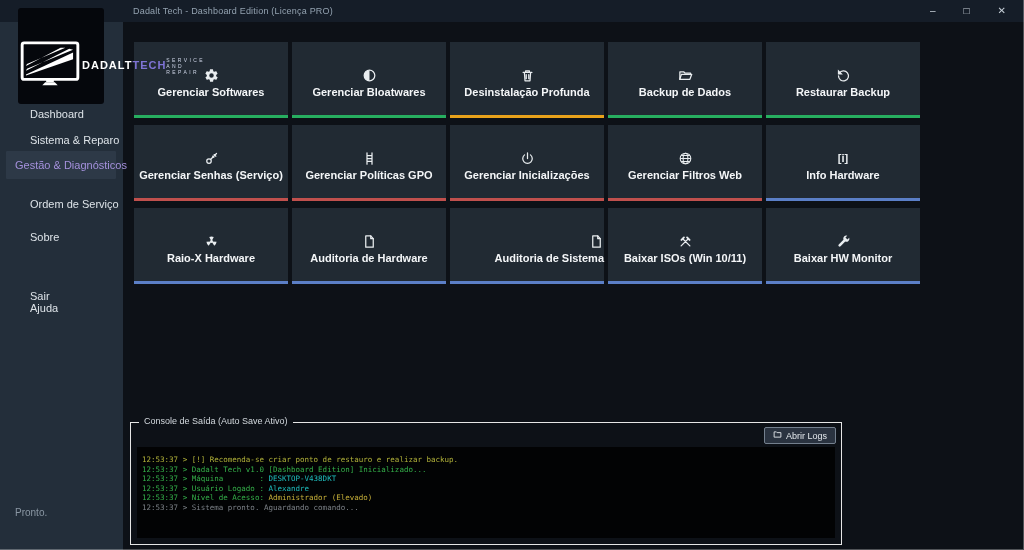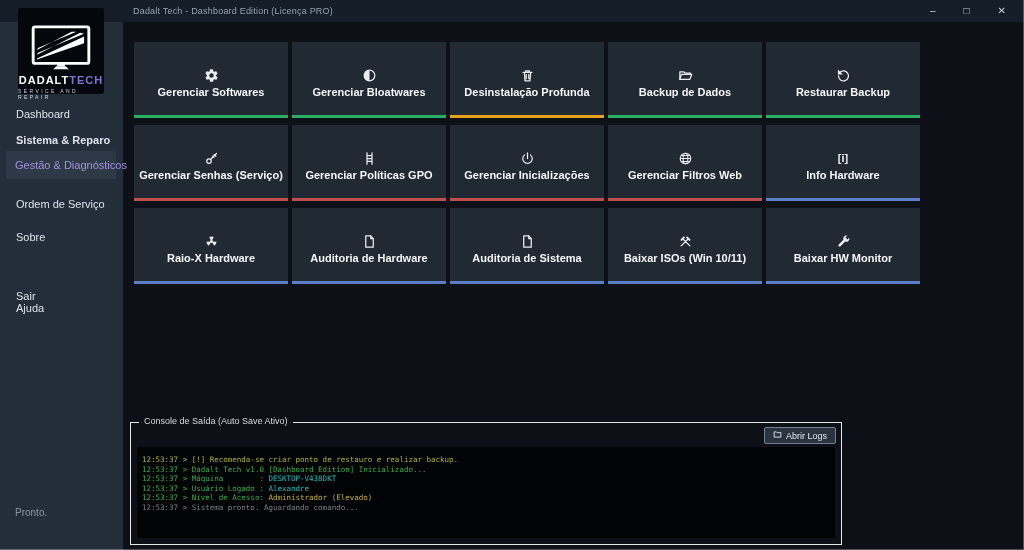--- a/index.html
+++ b/index.html
@@ -8,30 +8,30 @@
 
   
   .titlebar{position:absolute;left:0;top:0;width:1024px;height:22px;background:#151d28;
     display:flex;align-items:center;z-index:2;}
   .titlebar .title{margin-left:133px;font-size:9px;color:#93a2b0;letter-spacing:.2px;}
   .winctl{margin-left:auto;display:flex;align-items:center;gap:28px;padding-right:18px;}
   .winctl span{color:#c7d0d8;font-size:10px;line-height:22px;cursor:pointer;}
 
   
   .sidebar{position:absolute;left:0;top:22px;width:123px;height:528px;background:#232e3a;z-index:3;}
-  .logo-box{position:absolute;left:18px;top:-14px;width:86px;height:86px;background:#05070c;
-    border-radius:3px;display:flex;flex-direction:column;align-items:center;padding-top:17px;}
+  .logo-box{position:absolute;left:18px;top:-14px;width:86px;height:96px;background:#05070c;
+    border-radius:3px;display:flex;flex-direction:row;align-items:center;padding-top:17px;}
   .logo-box svg{display:block;}
   .logo-name{font-size:11px;font-weight:700;letter-spacing:1px;color:#ffffff;margin-top:2px;line-height:11px;}
   .logo-name .accent{color:#7f74d6;}
   .logo-tag{font-size:5px;letter-spacing:2.4px;color:#cdd4e6;margin-top:2px;}
-  .nav-item{position:absolute;left:0;right:8px;height:24px;line-height:24px;padding-left:16px;
+  .nav-item{position:absolute;left:14px;right:8px;height:24px;line-height:24px;padding-left:16px;
     font-size:11px;color:#dde3e8;cursor:pointer;white-space:nowrap;}
   .nav-item:nth-child(1){top:80px;}
-  .nav-item:nth-child(2){top:106px;font-weight:bold;}
+  .nav-item:nth-child(2){top:106px;}
   .nav-item:nth-child(3){top:129px;}
   .nav-item:nth-child(4){top:170px;}
   .nav-item:nth-child(5){top:203px;}
   .nav-item:nth-child(6){top:231px;margin-top:43px;}
   .nav-item:nth-child(7){top:262px;}
   .nav-item.active{left:6px;right:7px;height:28px;line-height:28px;padding-left:9px;
     background:#2d3947;color:#a591dd;border-radius:1px;}
   .side-status{position:absolute;left:15px;top:485px;font-size:10px;color:#8a97a3;}
 
   
@@ -199,21 +199,21 @@
     </div>
     <div class="tile" style="border-bottom-color: rgb(91, 127, 199);">
       <span class="ticon">
         <svg viewBox="0 0 24 24" fill="none" stroke="currentColor" stroke-width="2" stroke-linecap="round" stroke-linejoin="round">
           <path d="M6 3h8l4 4.5V21H6z"></path>
           <path d="M14 3v4.5h4"></path>
         </svg>
       </span>
       <span class="tlabel">Auditoria de Hardware</span>
     </div>
-    <div class="tile" style="border-bottom-color: rgb(91, 127, 199);">
+    <div class="tile" style="border-bottom-color: rgb(91, 127, 199); align-items: flex-end;">
       <span class="ticon">
         <svg viewBox="0 0 24 24" fill="none" stroke="currentColor" stroke-width="2" stroke-linecap="round" stroke-linejoin="round">
           <path d="M6 3h8l4 4.5V21H6z"></path>
           <path d="M14 3v4.5h4"></path>
         </svg>
       </span>
       <span class="tlabel">Auditoria de Sistema</span>
     </div>
     <div class="tile" style="border-bottom-color: rgb(91, 127, 199);">
       <span class="ticon">

